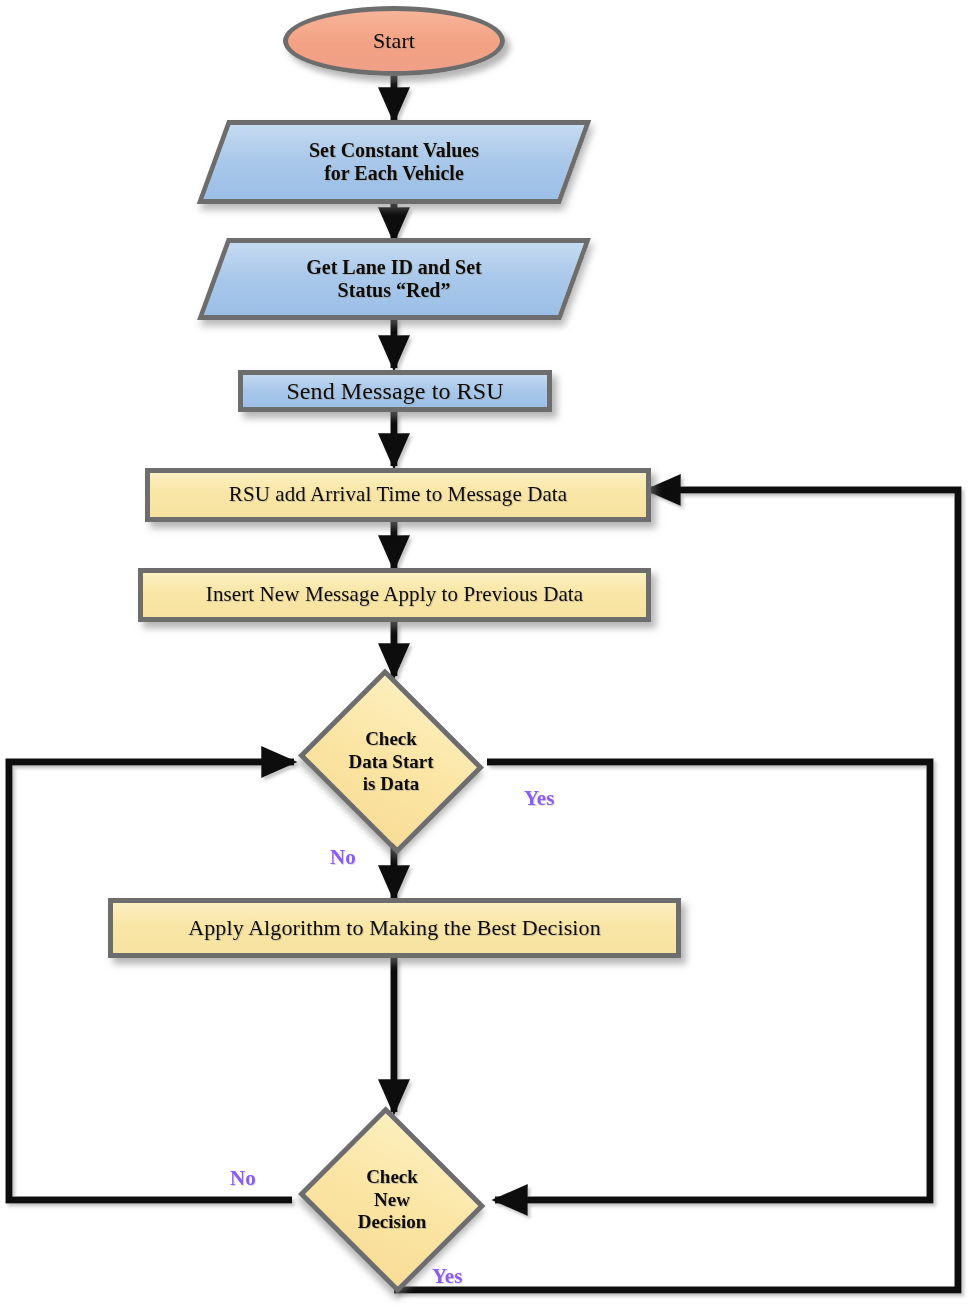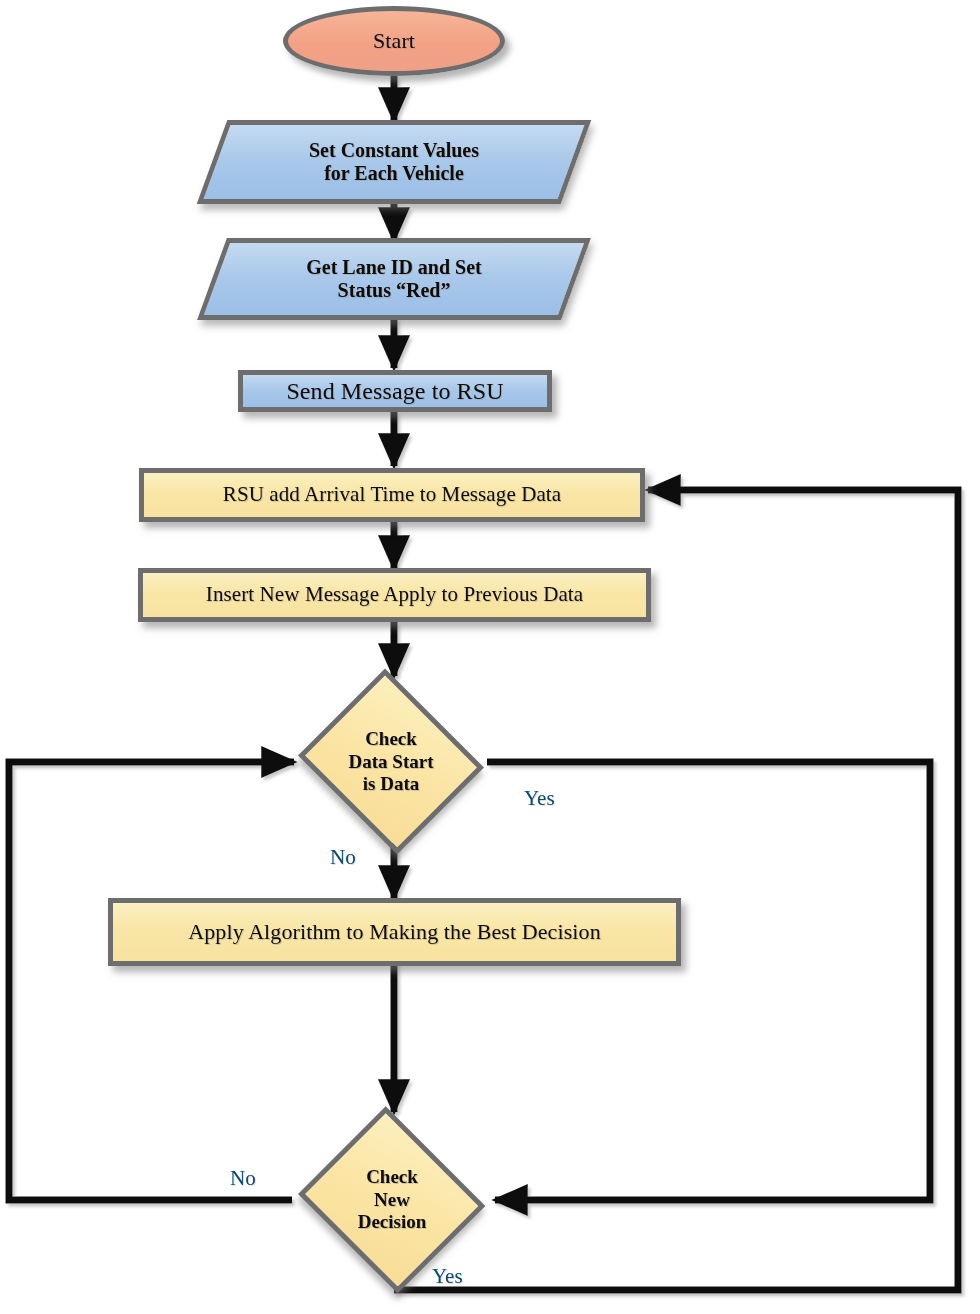--- a/index.html
+++ b/index.html
@@ -118,22 +118,22 @@
     text-align: center;
     font-weight: bold;
     color: #100c08;
     line-height: 1.18;
     text-shadow: 1px 1px 0 rgba(150,150,150,0.5);
   }
 
   
   .edge-label {
     position: absolute;
-    color: #0c4a6e;
-    font-weight: normal;
+    color: #8b5cf6;
+    font-weight: bold;
     white-space: nowrap;
     text-shadow: 1px 1px 0 rgba(170,170,170,0.4);
   }
 </style>
 </head>
 <body>
 
 <div id="stage">
 
   <svg id="wires" viewBox="0 0 980 1314">
@@ -189,34 +189,34 @@
     <div class="io-label" style="font-size:20px;">
       <div>
         <div>Set Constant Values</div>
         <div>for Each Vehicle</div>
       </div>
     </div>
   </div>
 
   <div class="node proc-blue" style="left:238px; top:370px; width:314px; height:42px; font-size:24px;">Send Message to RSU</div>
 
-  <div class="node proc-yellow" style="left:139px; top:468px; width:506px; height:54px; font-size:21px;">RSU add Arrival Time to Message Data</div>
+  <div class="node proc-yellow" style="left:145px; top:468px; width:506px; height:54px; font-size:21px;">RSU add Arrival Time to Message Data</div>
 
   <div class="node proc-yellow" style="left:138px; top:568px; width:513px; height:54px; font-size:21px;">Insert New Message Apply to Previous Data</div>
 
   <div class="dec-wrap" style="left:292px; top:675px; width:198px; height:174px;">
     <div class="dec-shape"></div>
     <div class="dec-label" style="font-size:19px;">
       <span>Check</span>
       <span>Data Start</span>
       <span>is Data</span>
     </div>
   </div>
 
-  <div class="node proc-yellow" style="left:108px; top:898px; width:573px; height:68px; font-size:22px;">Apply Algorithm to Making the Best Decision</div>
+  <div class="node proc-yellow" style="left:108px; top:898px; width:573px; height:60px; font-size:22px;">Apply Algorithm to Making the Best Decision</div>
 
   <div class="dec-wrap" style="left:292px; top:1112px; width:200px; height:176px;">
     <div class="dec-shape"></div>
     <div class="dec-label" style="font-size:19px;">
       <span>Check</span>
       <span>New</span>
       <span>Decision</span>
     </div>
   </div>
 

